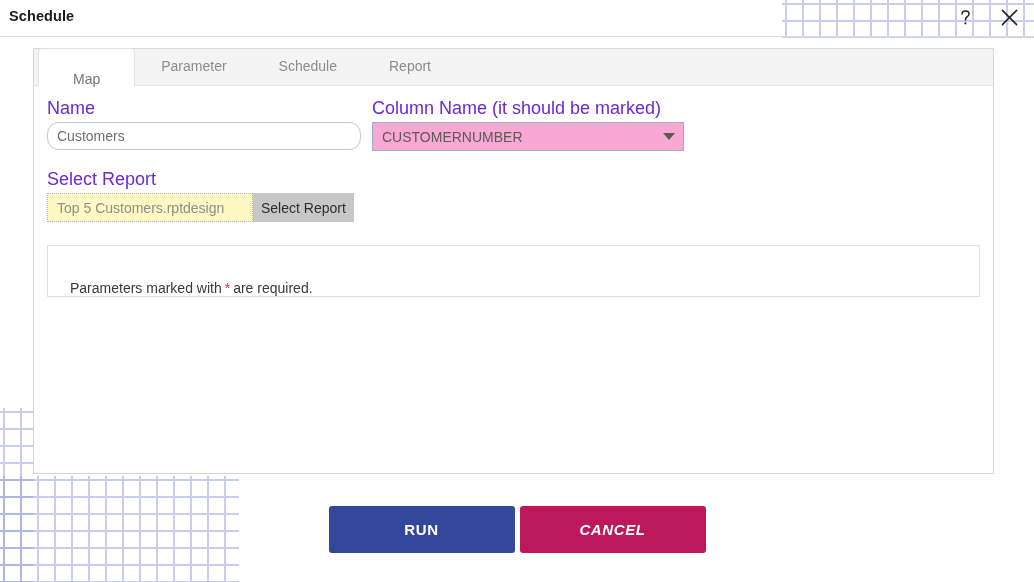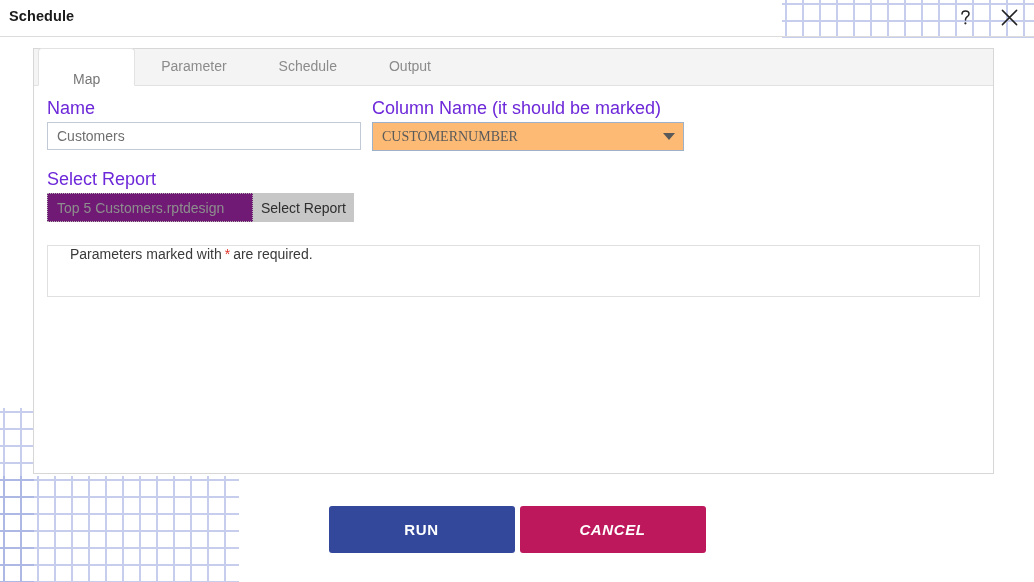--- a/index.html
+++ b/index.html
@@ -168,32 +168,32 @@
   .text-input {
     height: 28px;
     box-sizing: border-box;
     border: 1px solid #c2c9d6;
     background: #ffffff;
     padding: 0 9px;
     font-size: 14px;
     font-family: "Liberation Sans", sans-serif;
     color: #6f6f6f;
     outline: none;
-    border-radius: 0;
+    border-radius: 12px;
   }
   .select-wrap { position: relative; }
   .select-input {
     width: 100%;
     height: 29px;
     box-sizing: border-box;
     border: 1px solid #9fb0c9;
-    background: #fdba74;
+    background: #f9a8d4;
     padding: 0 30px 0 9px;
     font-size: 14px;
-    font-family: Liberation Serif, serif;
+    font-family: Liberation Sans, sans-serif;
     color: #5b5b5b;
     outline: none;
     cursor: pointer;
     text-overflow: ellipsis;
     white-space: nowrap;
     overflow: hidden;
     display: flex;
     align-items: center;
     text-align: right;
   }
@@ -217,21 +217,21 @@
   .report-row { margin-top: 20px; }
   .report-controls {
     display: flex;
     align-items: stretch;
   }
   .report-input {
     width: 206px;
     height: 29px;
     box-sizing: border-box;
     border: 1px dotted #b4b4b4;
-    background: #701a75;
+    background: #fef9c3;
     padding: 0 9px;
     font-size: 14px;
     font-family: "Liberation Sans", sans-serif;
     color: #8e8e8e;
     outline: none;
     display: flex;
     align-items: center;
     white-space: nowrap;
     overflow: hidden;
   }
@@ -248,21 +248,21 @@
   }
 
   
   .notice {
     margin-top: 23px;
     height: 52px;
     border: 1px solid #e0e0e0;
     background: #ffffff;
     box-sizing: border-box;
     display: flex;
-    align-items: flex-start;
+    align-items: flex-end;
     padding-left: 22px;
     font-size: 14px;
     color: #3a3a3a;
   }
   .notice .req-star {
     color: #e2342c;
     padding: 0 3px;
     font-size: 14px;
   }
 
@@ -319,21 +319,21 @@
     </span>
   </button>
 </div>
 
 <div class="card">
 
   <div class="tabstrip">
     <button class="tab active">Map</button>
     <button class="tab">Parameter</button>
     <button class="tab">Schedule</button>
-    <button class="tab">Output</button>
+    <button class="tab">Report</button>
   </div>
 
   <div class="card-body">
 
     <div class="form-row">
 
       <div class="field field-name">
         <label class="field-label">Name</label>
         <input class="text-input" type="text" value="Customers" style="">
       </div>

